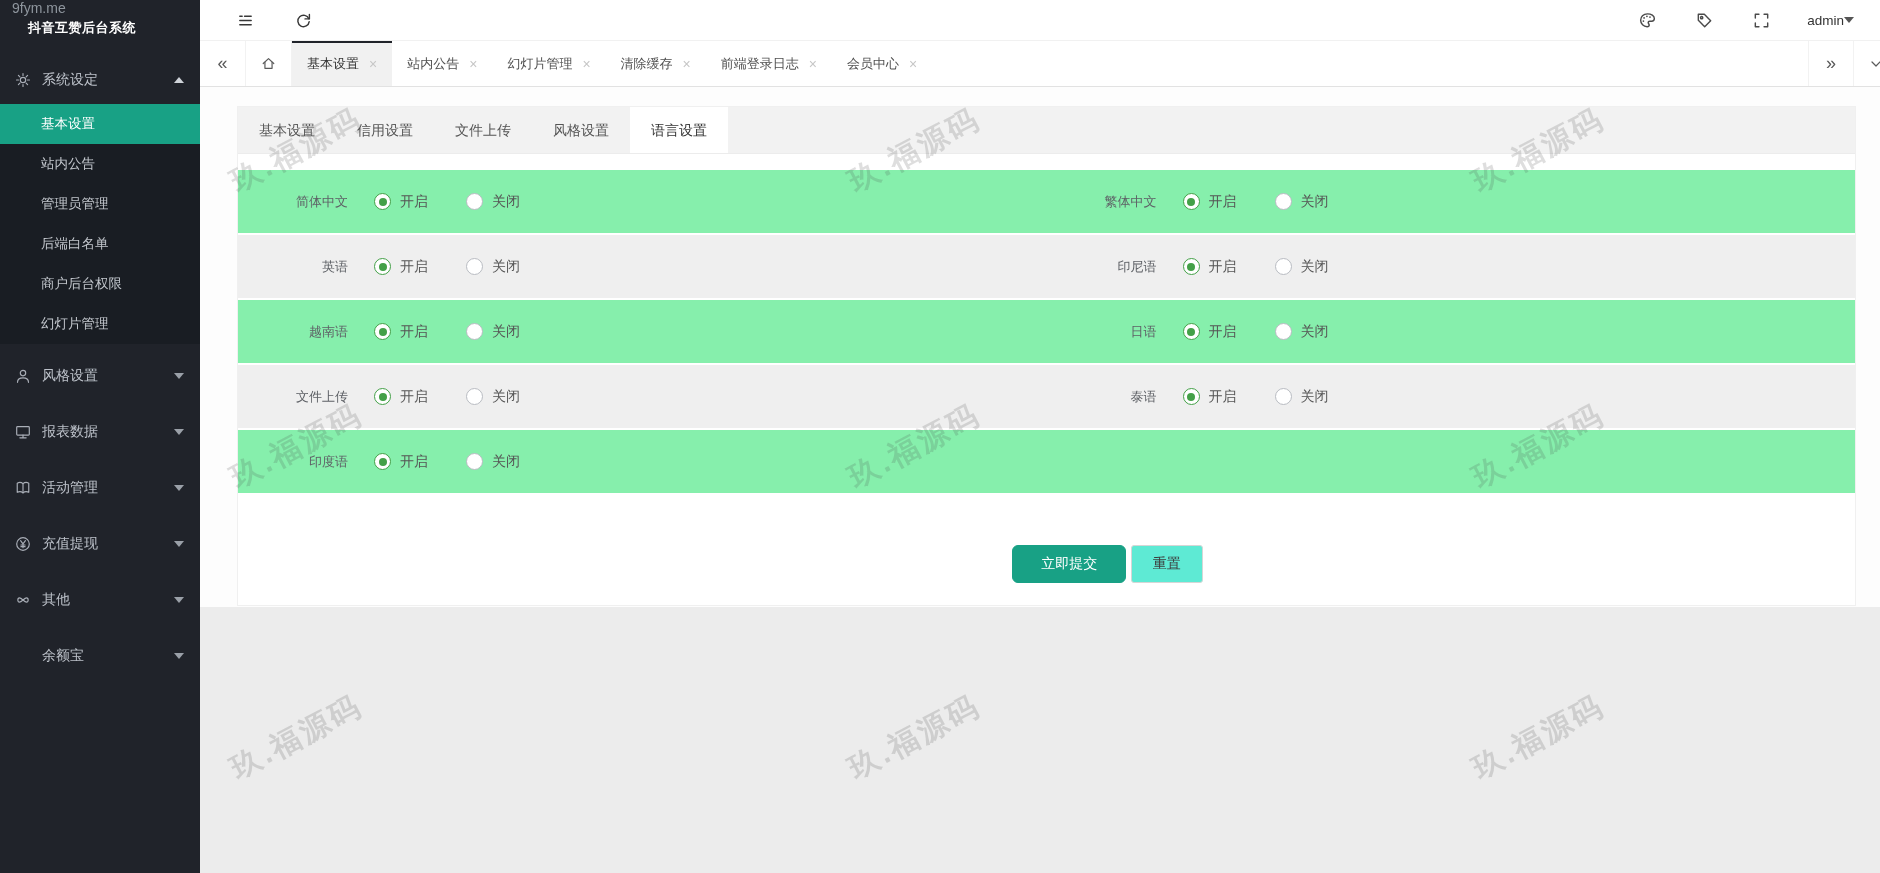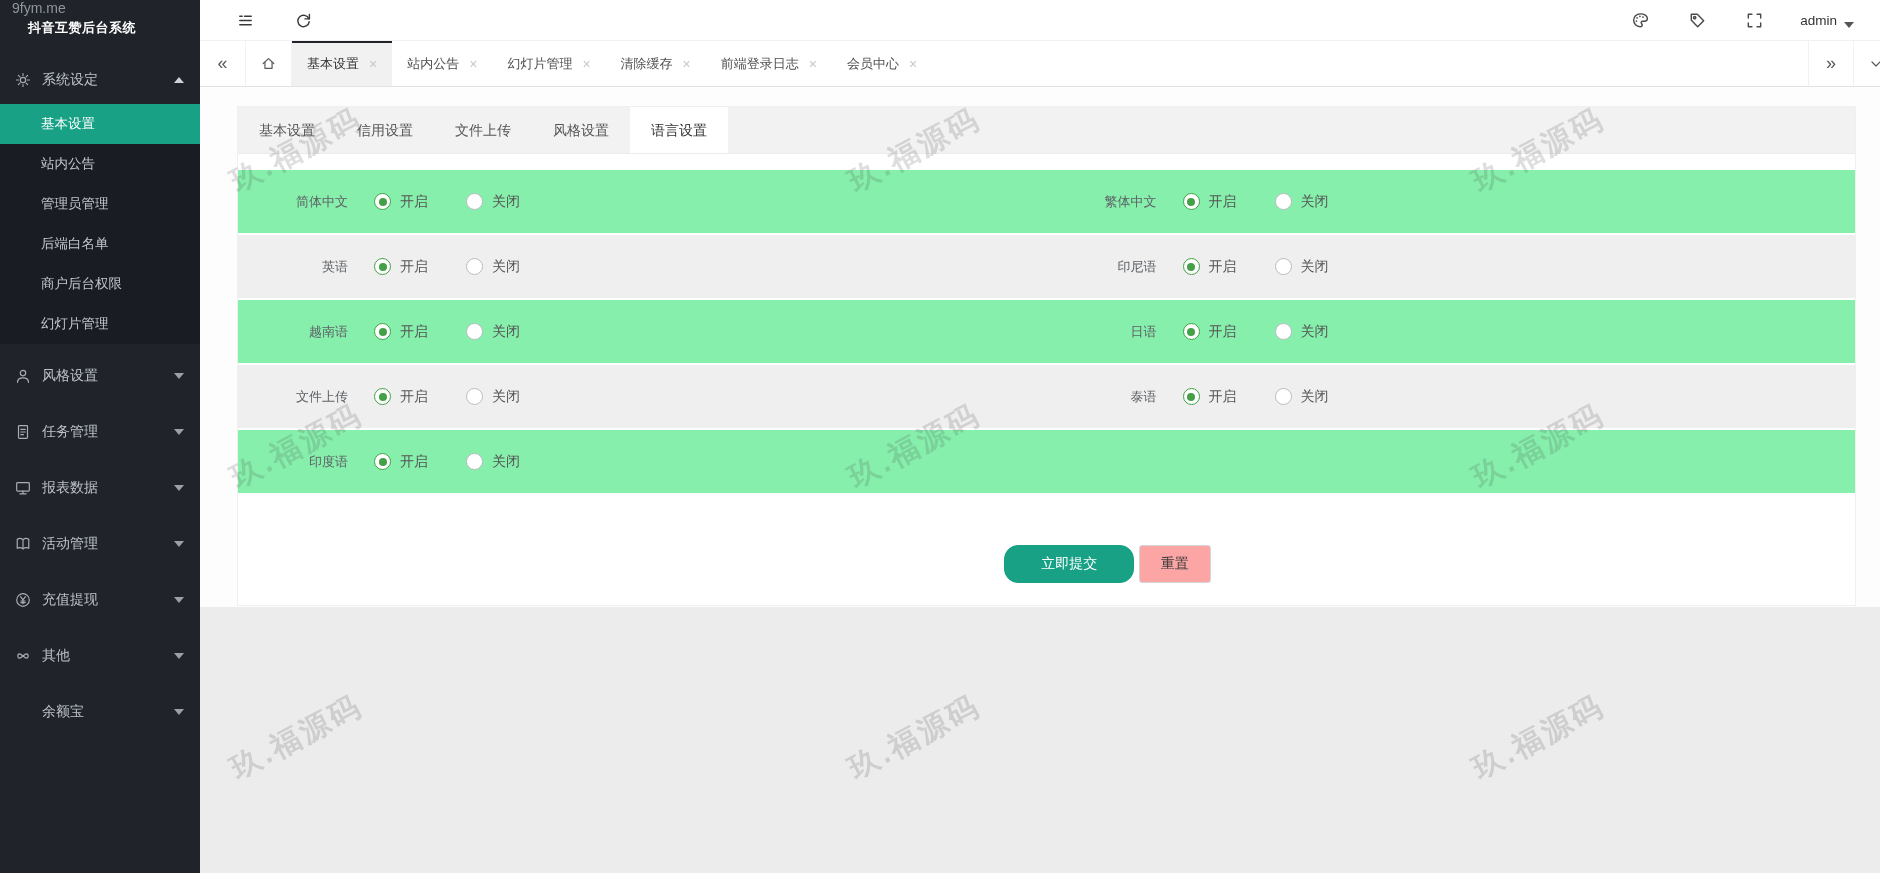--- a/index.html
+++ b/index.html
@@ -20,21 +20,21 @@
   .caret-down{width:0;height:0;border-left:5px solid transparent;border-right:5px solid transparent;border-top:6px solid #9aa0a8}
   .submenu{background:#191d23}
   .sub-item{height:40px;line-height:40px;padding-left:41px;color:#c3c7cd;font-size:13.5px;cursor:pointer}
   .sub-item.active{background:#18a185;color:#fff}
   
   .topbar{position:absolute;left:200px;top:0;right:0;height:40px;background:#fff;border-bottom:1px solid #f1f1f1}
   .tb-left{display:flex;align-items:center;height:40px;gap:36px;padding-left:34px;color:#383838}
   .tb-icon{width:22px;height:22px;display:inline-flex;align-items:center;justify-content:center;cursor:pointer}
   .tb-icon svg{width:19px;height:19px;stroke:currentColor;fill:none;stroke-width:1.5;stroke-linecap:round;stroke-linejoin:round}
   .tb-right{position:absolute;right:26px;top:0;height:40px;display:flex;align-items:center;gap:35px;color:#4a4a4a}
-  .admin-box{display:flex;align-items:flex-end;gap:7px;font-size:13.5px;color:#333;cursor:pointer}
+  .admin-box{display:flex;align-items:center;font-size:13.5px;color:#333;cursor:pointer}
   .caret-down-dark{width:0;height:0;border-left:5px solid transparent;border-right:5px solid transparent;border-top:6px solid #555}
   
   .tabbar{position:absolute;left:200px;top:41px;right:0;height:45px;background:#fff;border-bottom:1px solid #e2e2e2;display:flex;align-items:stretch}
   .tab-btn{width:45px;display:flex;align-items:center;justify-content:center;color:#5a5a5a;font-size:18px;border-right:1px solid #f2f2f2;cursor:pointer}
   .tab-btn svg{width:17px;height:17px;stroke:#5a5a5a;fill:none;stroke-width:1.4;stroke-linecap:round;stroke-linejoin:round}
   .nav-tab{display:flex;align-items:center;padding:0 15px;font-size:13px;color:#4f4f4f;cursor:pointer;position:relative}
   .nav-tab.active{background:#f1f1f1;box-shadow:inset 0 2px 0 #20232a;color:#333}
   .nav-close{margin-left:10px;color:#c6c6c6;font-size:14px;line-height:1;cursor:pointer}
   .tab-more{position:absolute;right:26px;top:0;width:44px;height:45px;border-left:1px solid #f2f2f2;border-right:1px solid #f2f2f2;display:flex;align-items:center;justify-content:center;font-size:18px;color:#5a5a5a;background:#fff;cursor:pointer}
   .tab-caret{position:absolute;right:-18px;top:0;width:44px;height:45px;display:flex;align-items:center;justify-content:center;background:#fff;cursor:pointer}
@@ -52,22 +52,22 @@
   .form-row.even{background:#efefef}
   .form-col{width:50%;display:flex;align-items:center}
   .form-label{width:110px;text-align:right;padding-right:26px;font-size:13px;color:#5e6166;flex-shrink:0}
   .radio-group{display:flex;align-items:center;gap:38px}
   .radio-opt{display:flex;align-items:center;gap:9px;cursor:pointer}
   .radio{width:17px;height:17px;border-radius:50%;border:1px solid #b9bcc2;background:#fff;position:relative;box-sizing:border-box}
   .radio.checked{border-color:#43a047}
   .radio.checked::after{content:"";position:absolute;left:3.5px;top:3.5px;width:8px;height:8px;border-radius:50%;background:#43a047}
   .radio-label{font-size:14px;color:#555}
   .btn-row{margin-top:52px;text-align:center;padding-left:122px}
-  .btn-primary{background:#18a185;color:#fff;border:1px solid #18a185;padding:0 36px;height:38px;font-size:14px;border-radius:14px;cursor:pointer;font-family:inherit}
-  .btn-plain{background:#fca5a5;color:#3c3c3c;border:1px solid #d6d6d6;padding:0 21px;height:38px;font-size:14px;border-radius:3px;cursor:pointer;font-family:inherit}
+  .btn-primary{background:#18a185;color:#fff;border:1px solid #18a185;padding:0 28px;height:38px;font-size:14px;border-radius:6px;cursor:pointer;font-family:inherit}
+  .btn-plain{background:#5eead4;color:#3c3c3c;border:1px solid #d6d6d6;padding:0 21px;height:38px;font-size:14px;border-radius:3px;cursor:pointer;font-family:inherit}
   
   .corner-mark{position:absolute;left:12px;top:0;font-size:14px;color:#8e959d;z-index:60;font-family:Liberation Sans, sans-serif}
   .watermark-layer{position:absolute;left:0;top:0;right:0;bottom:0;pointer-events:none;z-index:40}
   .stamp{position:absolute;font-size:30px;font-weight:bold;color:rgba(70,70,70,.18);transform:rotate(-28deg);letter-spacing:3px;white-space:nowrap}
 </style>
 </head>
 <body>
 
 <div class="corner-mark">9fym.me</div>
 
@@ -93,30 +93,20 @@
         <div class="sub-item">幻灯片管理</div>
       </div>
       <div class="side-item top-gap">
         <span class="side-icon">
           <svg viewBox="0 0 20 20">
             <circle cx="10" cy="6.8" r="3"></circle>
             <path d="M3.9 17 C3.9 13.6 6.7 12 10 12 C13.3 12 16.1 13.6 16.1 17"></path>
           </svg>
         </span>
         <span class="side-label">风格设置</span>
-        <span class="caret-down"></span>
-      </div>
-      <div class="side-item top-gap">
-        <span class="side-icon">
-          <svg viewBox="0 0 20 20">
-            <rect x="5" y="3" width="10" height="14" rx="1"></rect>
-            <path d="M7.5 7 H12.5 M7.5 10 H12.5 M7.5 13 H10.5"></path>
-          </svg>
-        </span>
-        <span class="side-label">任务管理</span>
         <span class="caret-down"></span>
       </div>
       <div class="side-item top-gap">
         <span class="side-icon">
           <svg viewBox="0 0 20 20">
             <rect x="3" y="4" width="14" height="9.5" rx="1"></rect>
             <path d="M10 13.5 V16 M6.5 16.5 H13.5"></path>
           </svg>
         </span>
         <span class="side-label">报表数据</span>

